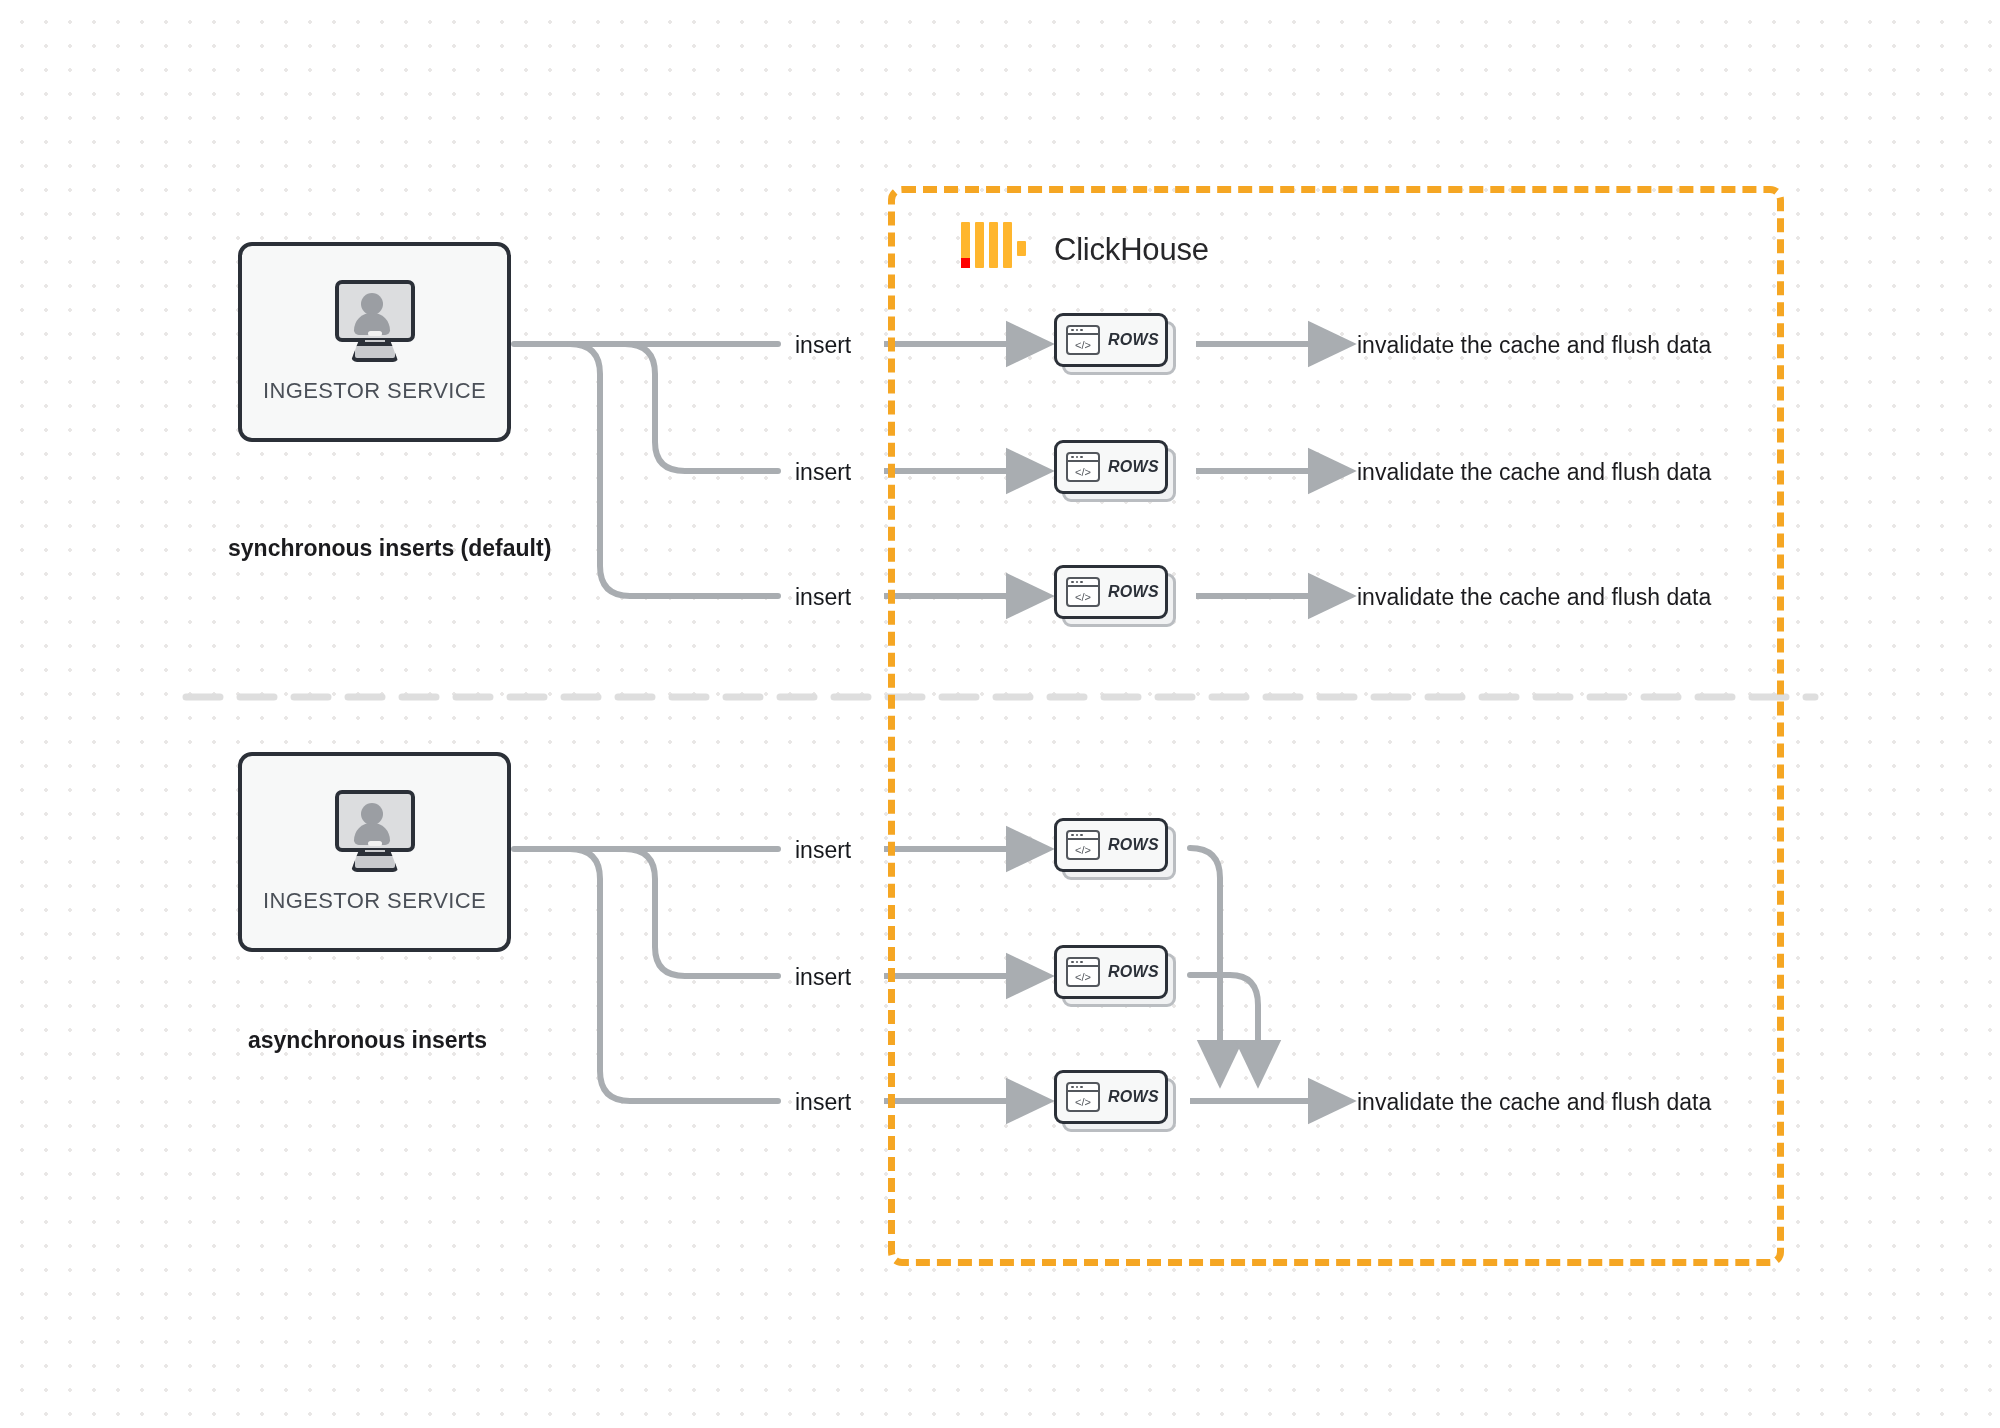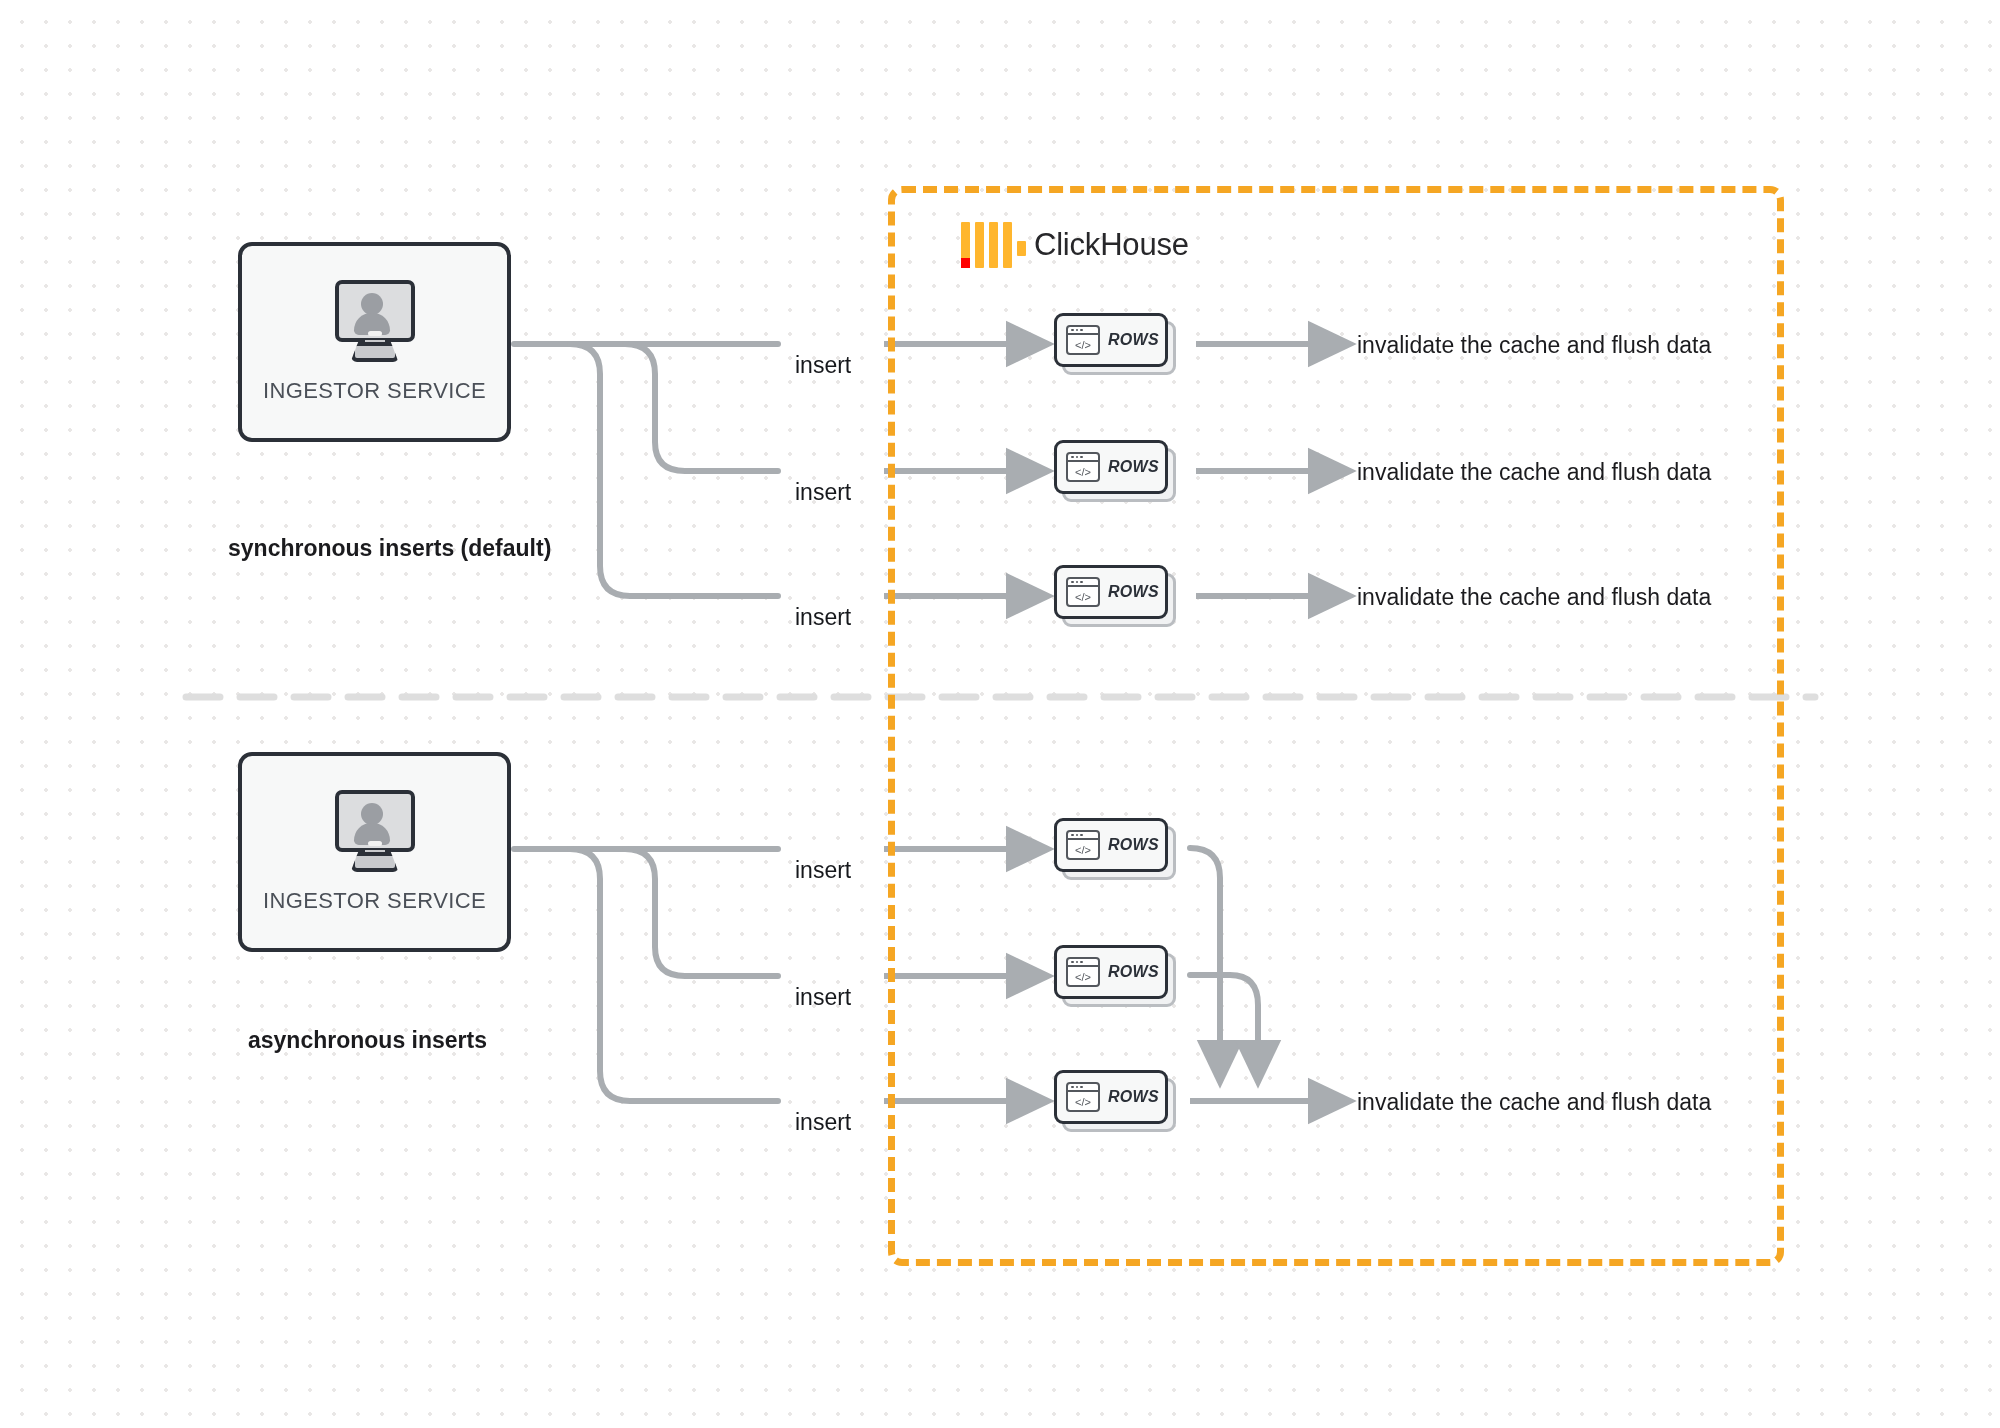--- a/index.html
+++ b/index.html
@@ -37,22 +37,22 @@
     border-radius: 14px;
     box-sizing: border-box;
   }
 
   
   .ch-brand {
     position: absolute;
     left: 925px;
     top: 222px;
     display: flex;
-    align-items: center;
-    gap: 15px;
+    align-items: flex-end;
+    gap: 35px;
     padding-left: 36px;
   }
   .ch-logo {
     position: relative;
     width: 58px;
     height: 46px;
   }
   .ch-logo .bar {
     position: absolute;
     top: 0;
@@ -255,21 +255,21 @@
     letter-spacing: 0.3px;
   }
 
   
   .edge-label {
     position: absolute;
     font-size: 23px;
     color: #1b1b1e;
     white-space: nowrap;
   }
-  .edge-label.insert { color: #16181c; margin-top: 20px; }
+  .edge-label.insert { color: #16181c; }
 </style>
 </head>
 <body>
 
 <div id="canvas">
 
   <svg id="wires" viewBox="0 0 2000 1428" xmlns="http://www.w3.org/2000/svg">
     <defs>
       <marker id="ah" markerWidth="9" markerHeight="9" refX="5.4" refY="4.5" orient="auto">
         <path d="M0,0.6 L8.2,4.5 L0,8.4 Z" fill="#a9adb1"></path>

